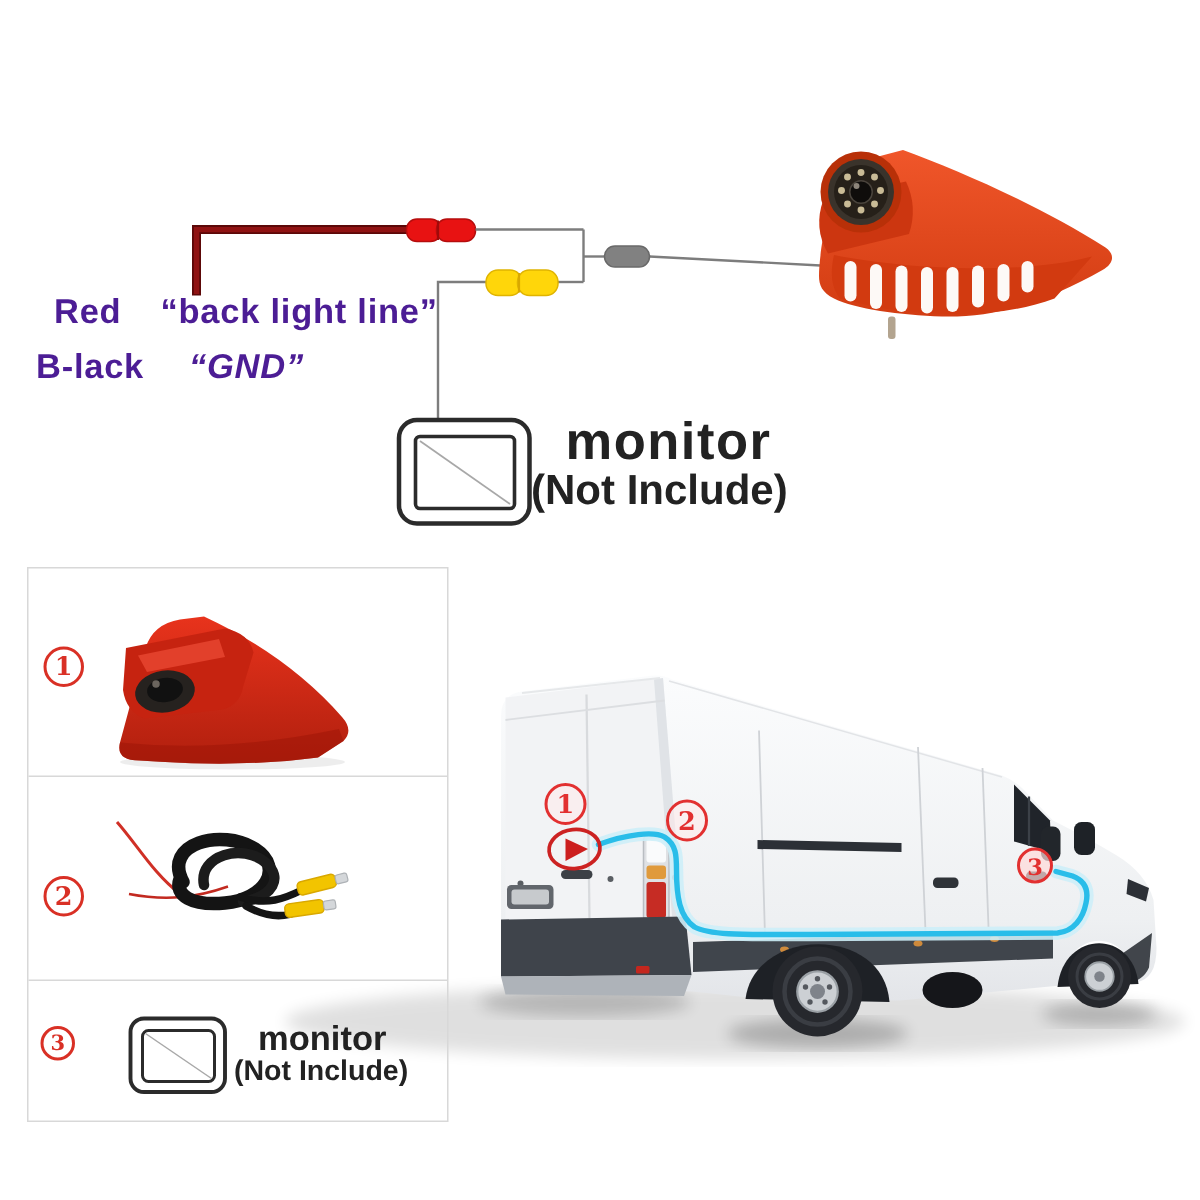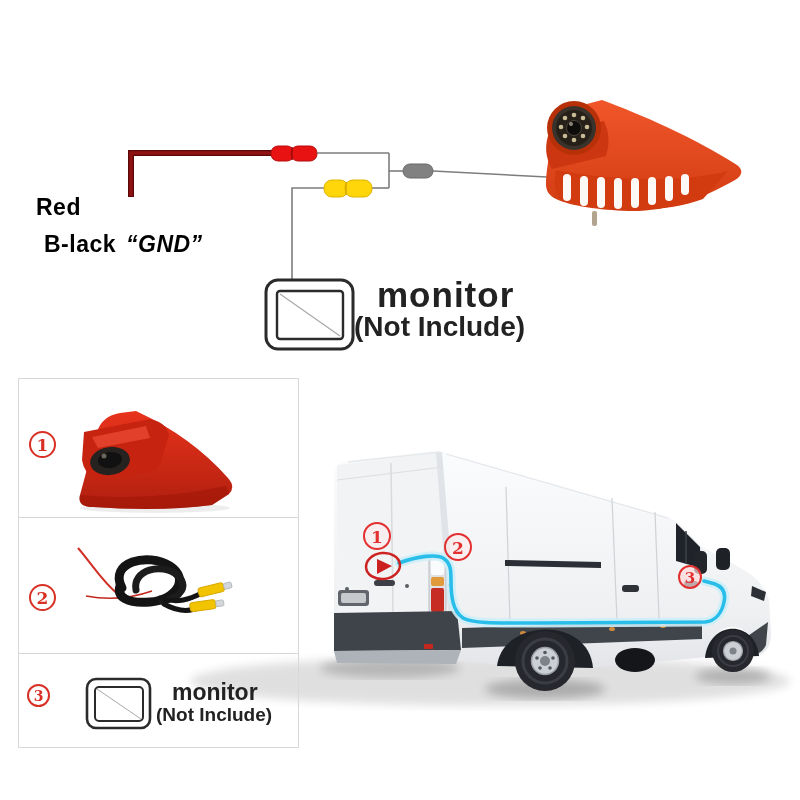--- a/index.html
+++ b/index.html
@@ -1,19 +1,19 @@
 <!DOCTYPE html>
 <html><head>
 <meta charset="utf-8">
 <style>
   html,body{margin:0;padding:0;background:#ffffff;}
   .canvas{position:relative;width:800px;height:800px;background:#ffffff;overflow:hidden;
           font-family:"Liberation Sans",sans-serif;}
   #gfx{position:absolute;left:0;top:0;}
-  .txt{position:absolute;color:#000000;white-space:nowrap;line-height:1;}
+  .txt{position:absolute;color:#4c1d95;white-space:nowrap;line-height:1;}
   .wire-label{font-size:23px;font-weight:700;letter-spacing:.5px;}
   .monitor-big{font-size:35px;font-weight:700;letter-spacing:1px;color:#222;}
   .monitor-note-big{font-size:28px;font-weight:700;color:#222;}
   .monitor-small{font-size:23px;font-weight:700;color:#222;}
   .monitor-note-small{font-size:19px;font-weight:700;color:#222;}
   .panel{position:absolute;left:18px;top:378px;width:281px;height:370px;
          border:1.5px solid #d8d8d8;box-sizing:border-box;}
   .panel .divider{position:absolute;left:0;width:100%;height:0;border-top:1.5px solid #d8d8d8;}
   .numbadge{position:absolute;border:2.2px solid #d93025;color:#d93025;border-radius:50%;
             display:flex;align-items:center;justify-content:center;
@@ -264,21 +264,22 @@
       <text x="458" y="548" text-anchor="middle" dominant-baseline="central" font-family="DejaVu Serif,serif" font-size="17" font-weight="bold" fill="#e23030">2</text>
     </g>
     <g>
       <circle cx="690" cy="577" r="11" fill="#ffd9d9" fill-opacity="0.7" stroke="#e23030" stroke-width="2"></circle>
       <text x="690" y="578" text-anchor="middle" dominant-baseline="central" font-family="DejaVu Serif,serif" font-size="15" font-weight="bold" fill="#e23030">3</text>
     </g>
   </g>
 </svg>
 
   <div class="txt wire-label" style="left:36px;top:196px;">Red</div>
-  <div class="txt wire-label" style="left:44px;top:233px;">B-lack</div>
+  <div class="txt wire-label" style="left:107px;top:196px;">“back light line”</div>
+  <div class="txt wire-label" style="left:24px;top:233px;">B-lack</div>
   <div class="txt wire-label" style="left:126px;top:233px;font-style:italic;">“GND”</div>
   <div class="txt monitor-big" style="left:377px;top:277px;">monitor</div>
   <div class="txt monitor-note-big" style="left:354px;top:313px;">(Not Include)</div>
 
   <div class="panel">
     <div class="divider" style="top:138px;"></div>
     <div class="divider" style="top:274px;"></div>
   </div>
   <div class="numbadge nb-lg" style="left:29px;top:431px;">
     <span>1</span>

